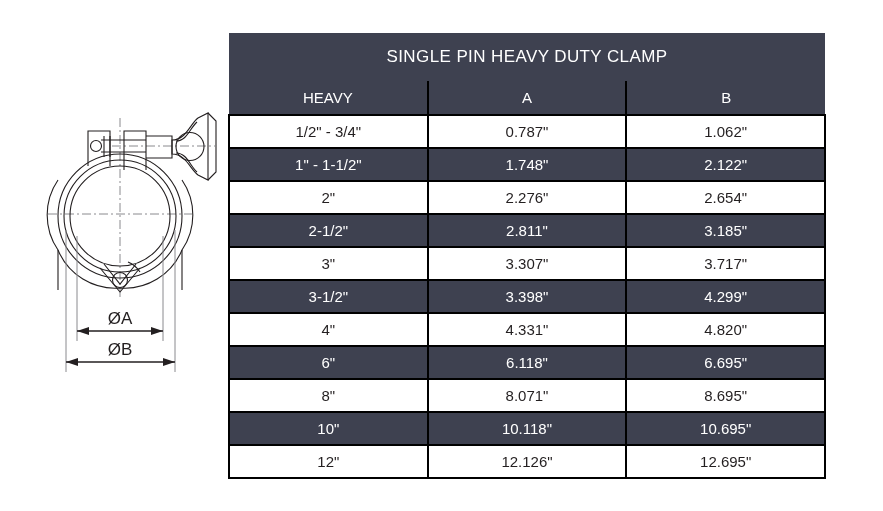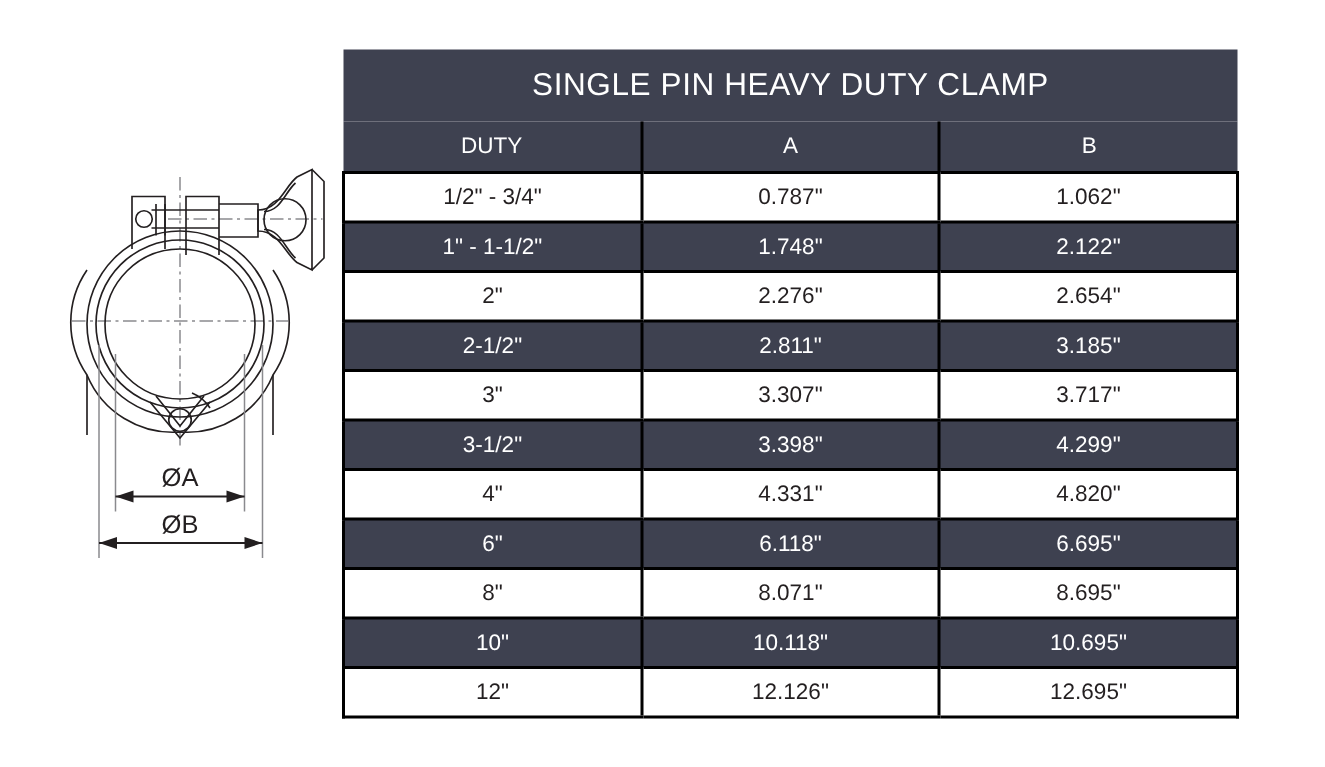--- a/index.html
+++ b/index.html
@@ -48,21 +48,21 @@
 
   .col-size { width: 198px; }
   .col-a    { width: 200px; }
   .col-b    { width: 200px; }
 
   
   .title-cell {
     background: #3e4150;
     color: #ffffff;
     height: 48px;
-    font-size: 21px;
+    font-size: 17px;
     letter-spacing: 0.4px;
     border: none;
   }
 
   
   .head-row td {
     background: #3e4150;
     color: #ffffff;
     height: 33px;
     font-size: 15px;
@@ -196,21 +196,21 @@
     <text id="label-b" x="120" y="355" text-anchor="middle" font-family="Liberation Sans, sans-serif" font-size="17" fill="#231f20">ØB</text>
   </svg>
 </div>
 
 <table id="spec-table">
   <tbody id="table-body">
     <tr>
       <td class="title-cell" colspan="3">SINGLE PIN HEAVY DUTY CLAMP</td>
     </tr>
     <tr class="head-row">
-      <td class="col-size">DUTY</td>
+      <td class="col-size">HEAVY</td>
       <td class="col-a">A</td>
       <td class="col-b">B</td>
     </tr>
   <tr class="data-row light">
         <td class="col-size">1/2" - 3/4"</td>
         <td class="col-a">0.787"</td>
         <td class="col-b">1.062"</td>
       </tr>
       <tr class="data-row dark">
         <td class="col-size">1" - 1-1/2"</td>

